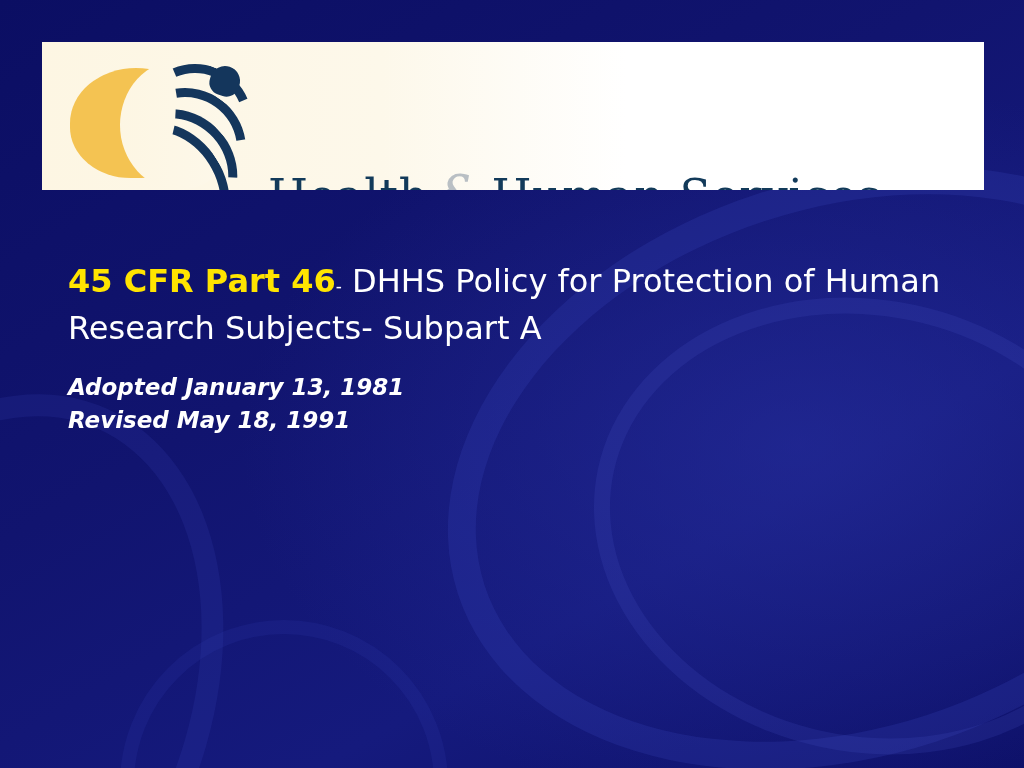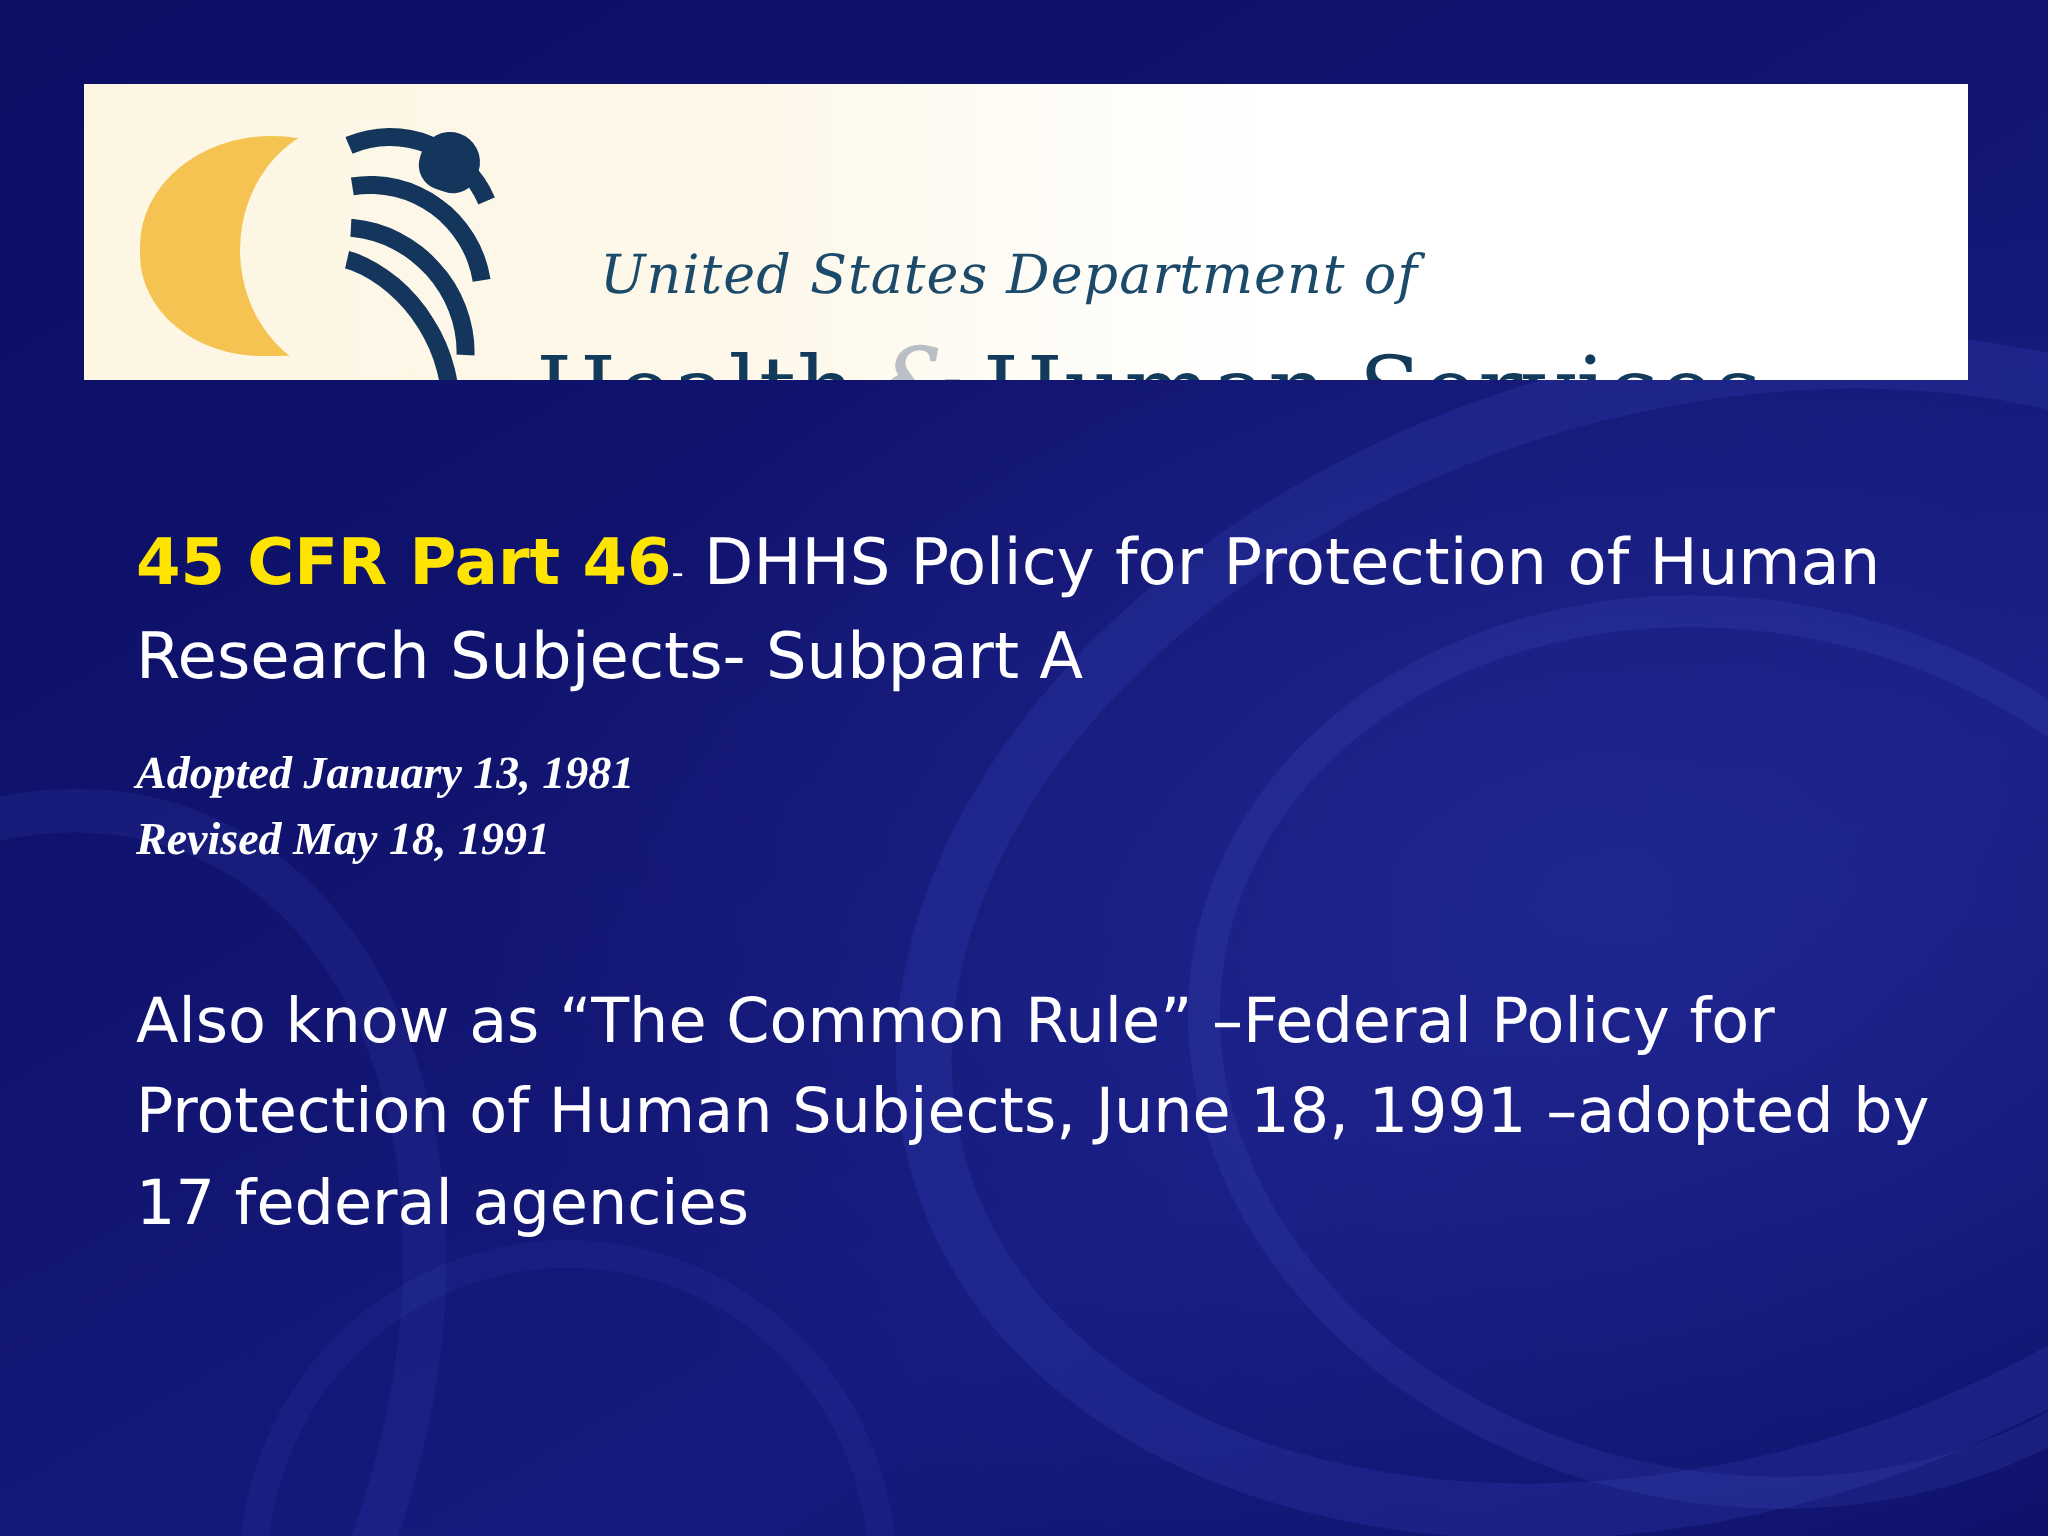--- a/index.html
+++ b/index.html
@@ -145,21 +145,20 @@
     font-size: 17px;
     color: #ffffff;
   }
 
   .dates {
     font-size: 23px;
     font-style: italic;
     font-weight: bold;
     line-height: 1.42;
     margin-top: 20px;
-    font-family: Liberation Serif, serif;
   }
 
   .para {
     margin-top: 52px;
     font-size: 31px;
     line-height: 1.47;
   }
 </style>
 </head>
 <body>
@@ -174,34 +173,32 @@
   <div id="logo-banner">
     <div class="cream"></div>
     <div class="sun"></div>
     <div class="sun-cut"></div>
     <div class="fig f1"></div>
     <div class="fig f2"></div>
     <div class="fig f3"></div>
     <div class="fig f4"></div>
     <div class="head"></div>
 
-    <div class="title-us">United States  Department of</div>
     <div class="title-hhs">
       <span>Health</span><span class="amp">&amp;</span><span>Human Services</span>
     </div>
   </div>
 
   <div id="content">
 
     <p class="headline">
       <span class="cfr">45 CFR Part 46</span><span class="dash">-</span>
       <span>DHHS Policy for Protection of Human Research Subjects- Subpart A</span>
     </p>
 
     <div class="dates">
       <div>Adopted January 13, 1981</div>
       <div>Revised May 18, 1991</div>
     </div>
 
-    <p class="para">Also know as “The Common Rule” –Federal Policy for Protection of Human Subjects, June 18, 1991 –adopted by 17 federal agencies</p>
 
   </div>
 </div>
 
 </body></html>

